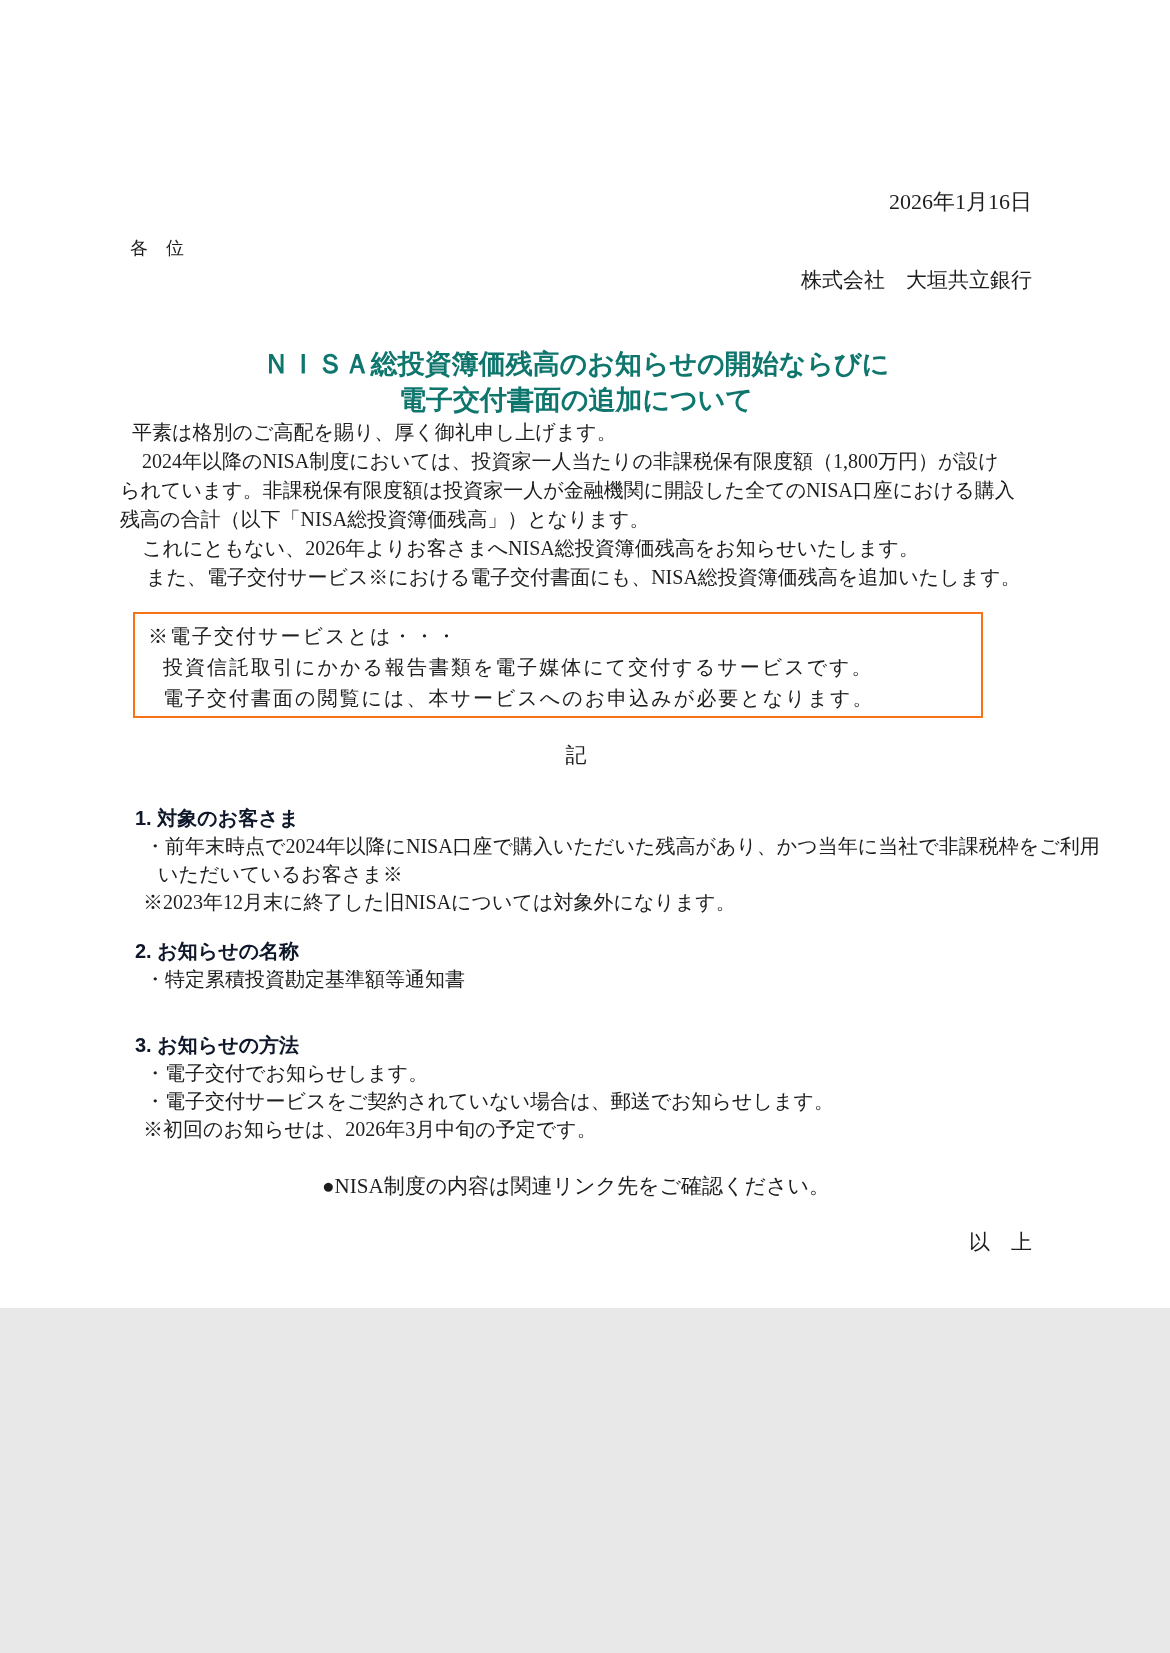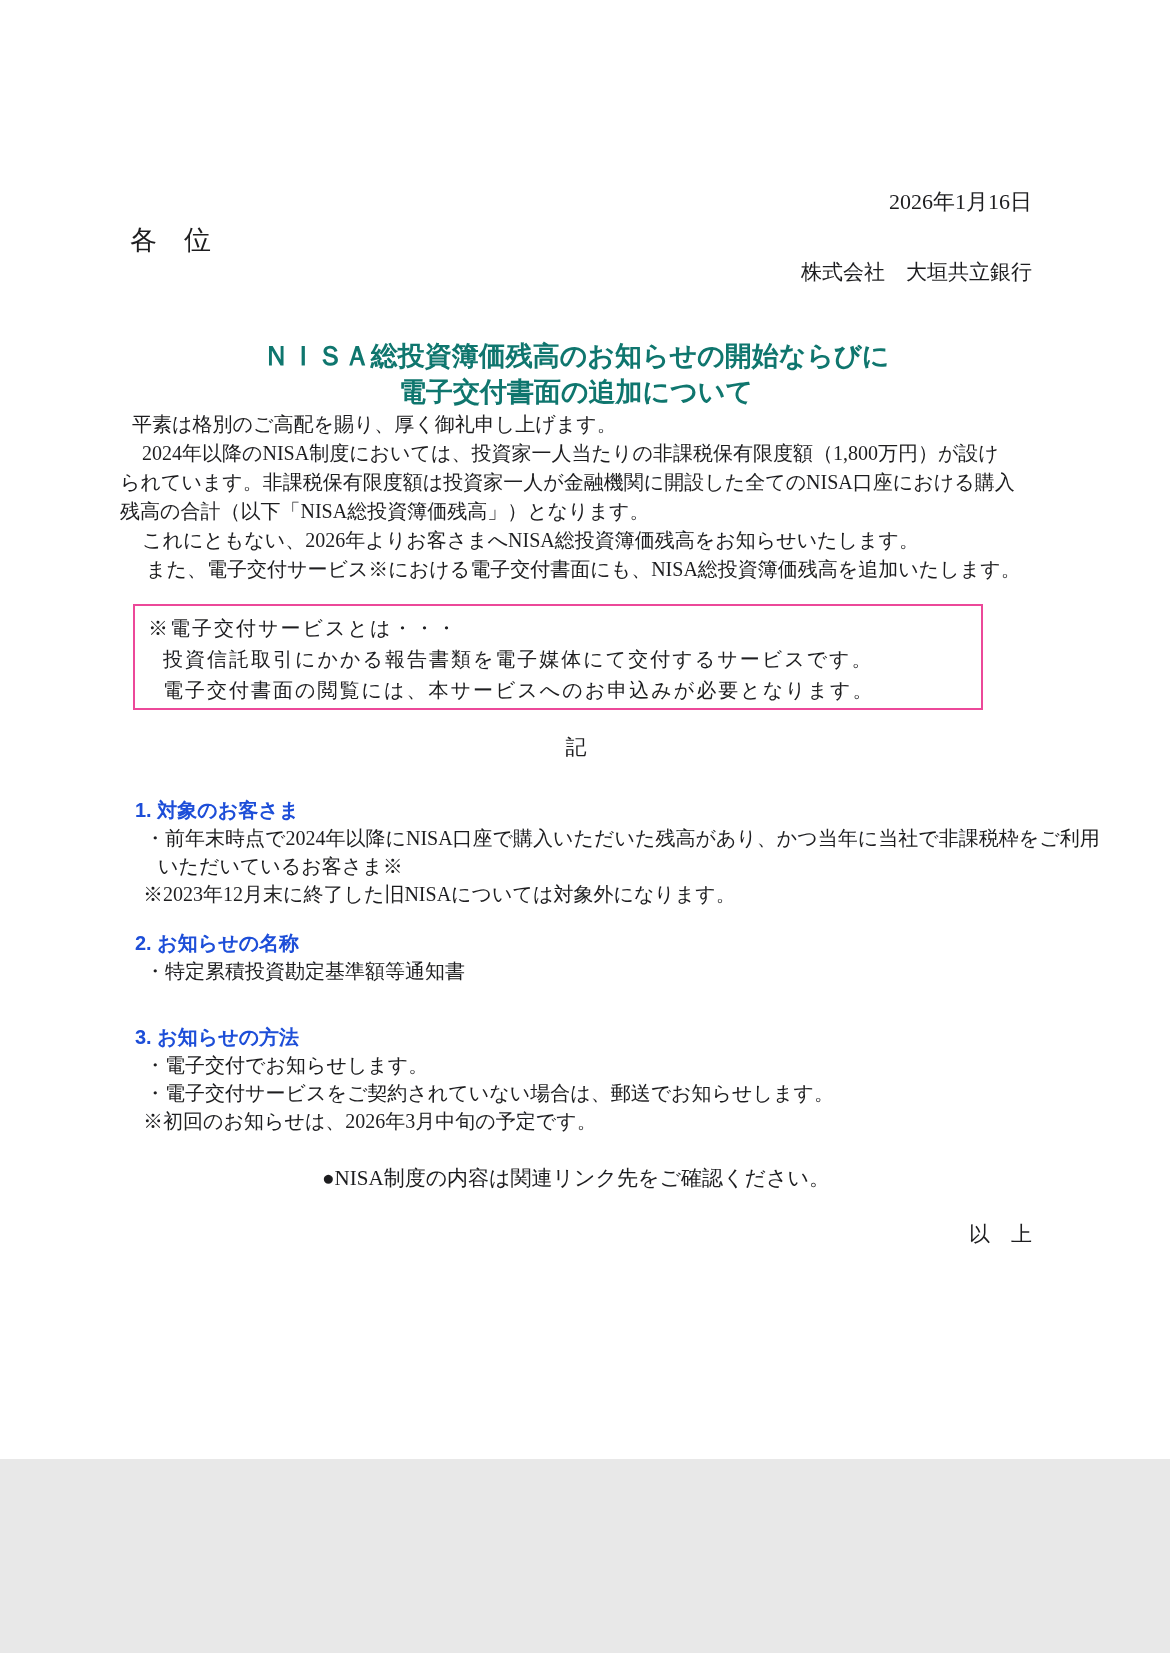--- a/index.html
+++ b/index.html
@@ -1,48 +1,48 @@
 <!DOCTYPE html>
 <html><head>
 <meta charset="utf-8">
 <style>
   html,body{margin:0;padding:0;background:#e8e8e8;}
   .page{
-    width:1170px;height:1459px;background:#ffffff;color:#1d1d1f;
+    width:1170px;height:1308px;background:#ffffff;color:#1d1d1f;
     box-sizing:border-box;padding:189px 138px 0 120px;
     font-family:"Liberation Serif","DejaVu Serif",serif;
     overflow:hidden;margin:0 auto;position:relative;
   }
   .ln{white-space:pre;}
   .right{text-align:right;}
   .date{font-size:22px;line-height:26px;}
-  .addressee{font-size:27px;line-height:26px;margin-top:12px;padding-left:10px;}
+  .addressee{font-size:18px;line-height:26px;margin-top:20px;padding-left:10px;}
   .company{font-size:21px;line-height:26px;margin-top:6px;}
   .title{
     font-family:"Liberation Sans","DejaVu Sans",sans-serif;font-weight:bold;
     font-size:27px;line-height:36px;text-align:center;margin-top:53px;color:#0f766e;
   }
   .intro{font-size:20px;line-height:29px;}
   .ind12{padding-left:12px;}
   .ind22{padding-left:22px;}
   .ind26{padding-left:26px;}
   .note-box{
     margin-top:20px;margin-left:13px;width:850px;box-sizing:border-box;
-    border:2px solid #ec4899;padding:7px 8px 2px 13px;
+    border:2px solid #f97316;padding:7px 8px 2px 13px;
     font-size:20px;line-height:31px;letter-spacing:2px;
   }
   .box-ind{text-indent:15px;}
   .record{margin-top:23px;font-size:21px;line-height:29px;text-align:center;}
   .sec1{margin-top:34px;}
   .sec2{margin-top:21px;}
   .sec3{margin-top:38px;}
   .sec4{margin-top:24px;}
   .sec-heading{
     font-family:"Liberation Sans","DejaVu Sans",sans-serif;font-weight:bold;
-    font-size:20px;line-height:28px;padding-left:15px;color:#1d4ed8;white-space:pre;
+    font-size:20px;line-height:28px;padding-left:15px;color:#0f172a;white-space:pre;
   }
   .section .ln{font-size:20px;line-height:28px;}
   .bullet{padding-left:25px;}
   .hang{padding-left:38px;}
   .note{padding-left:23px;}
   .footer-note{margin-top:29px;font-size:21px;line-height:29px;white-space:pre;text-align:center;}
   .closing{margin-top:27px;font-size:21px;line-height:29px;}
 </style>
 </head>
 <body>

